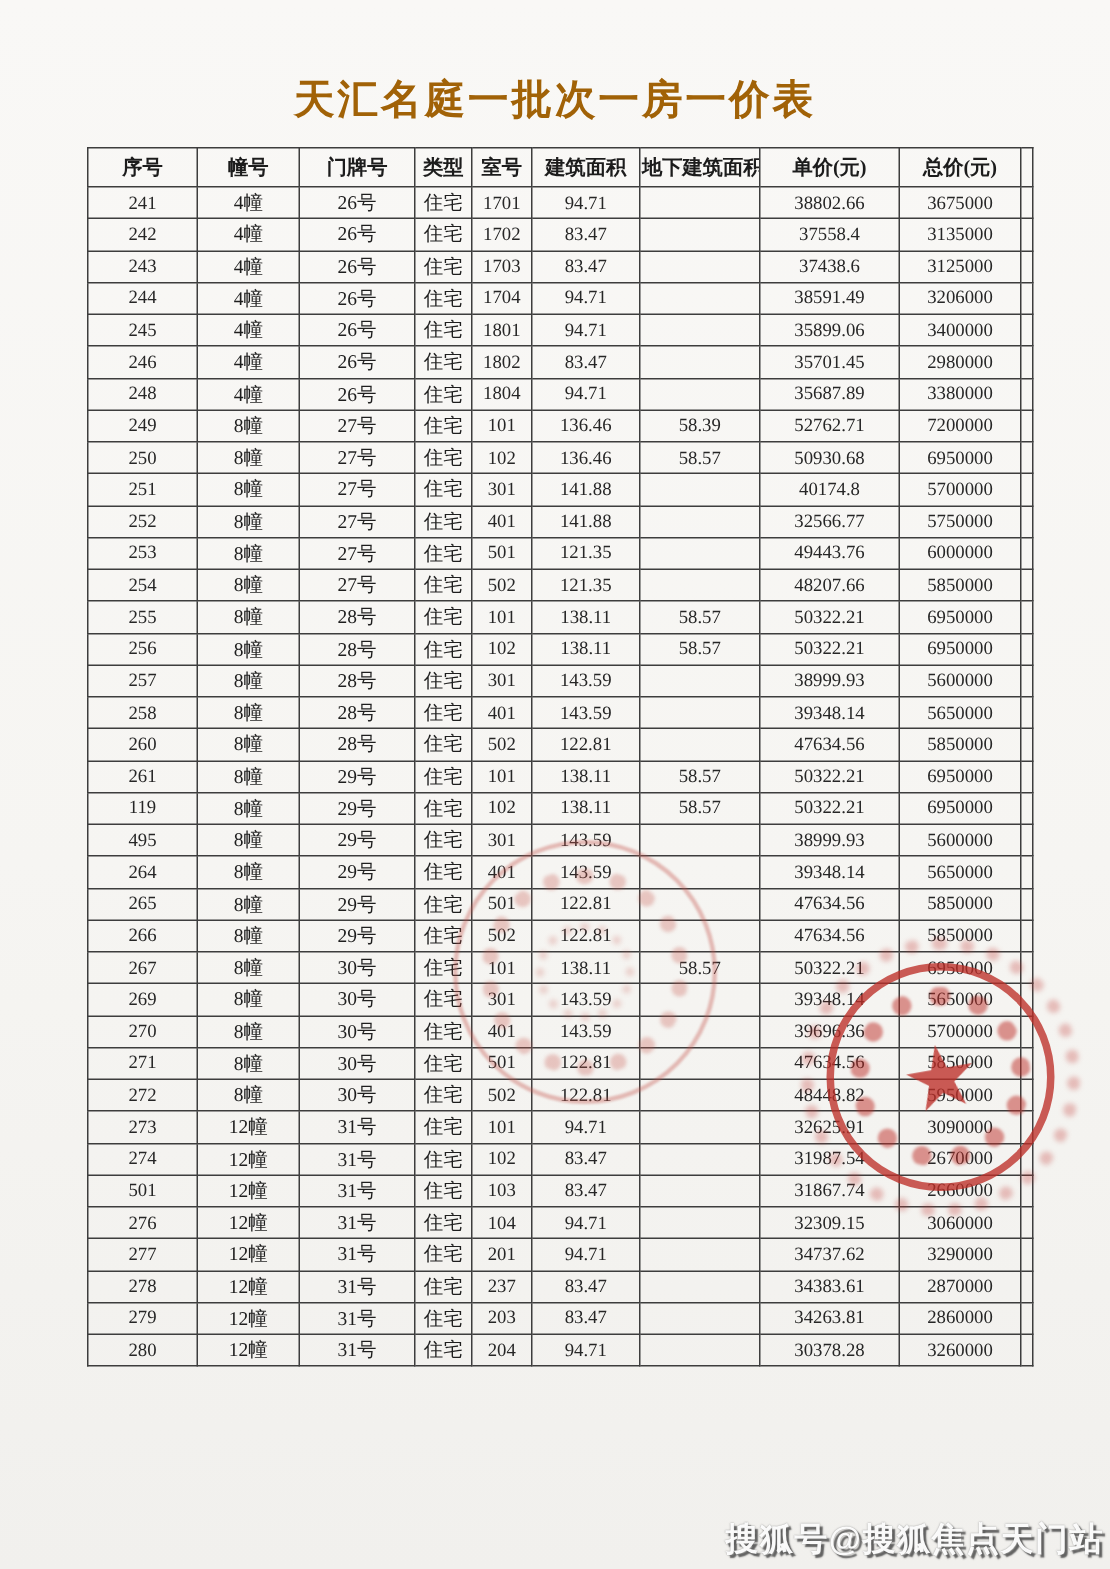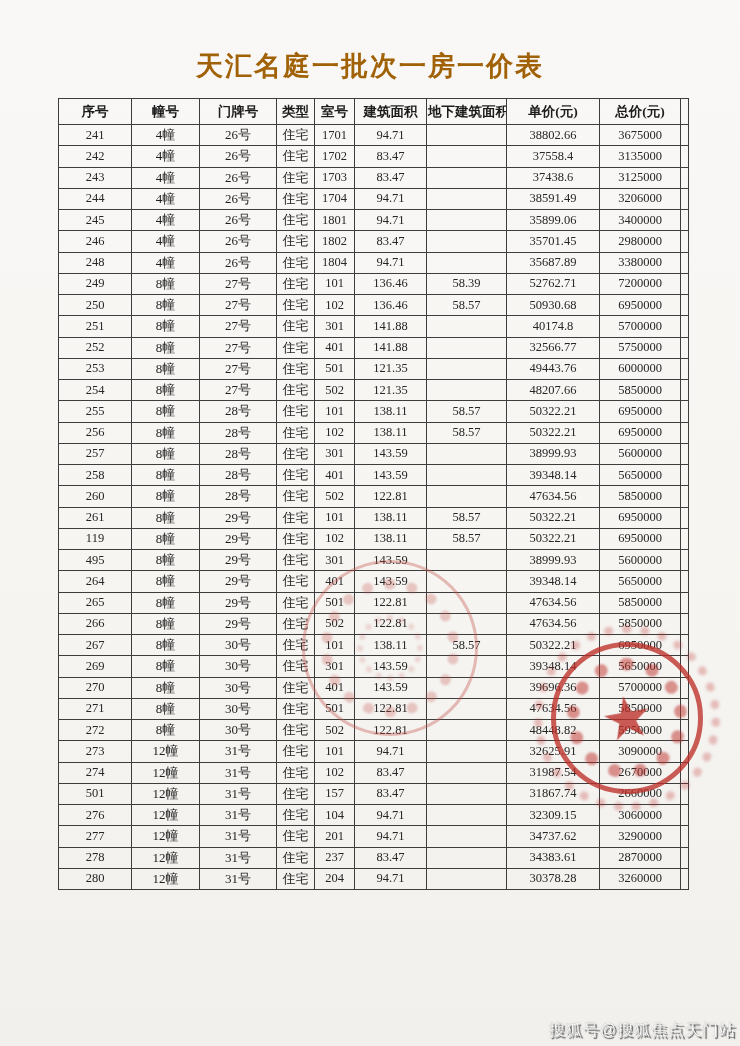--- a/index.html
+++ b/index.html
@@ -80,21 +80,21 @@
   .stamp-star .star {
     font-family:"DejaVu Sans",sans-serif;
     font-size:58px; line-height:1;
     color:rgba(189,46,40,.78);
     transform:rotate(-10deg);
     filter:blur(.4px);
   }
   .watermark {
     position:absolute; right:4px; bottom:5px;
     font-family:"Liberation Sans","DejaVu Sans",sans-serif;
-    font-size:16px; font-weight:normal; letter-spacing:1px;
+    font-size:22px; font-weight:bold; letter-spacing:1px;
     color:rgba(255,255,255,.96);
     text-shadow:2px 2px 1px rgba(70,70,70,.85), 0 0 1px rgba(90,90,90,.7);
     z-index:6;
   }
 </style>
 </head>
 <body>
 
 <h1 class="page-title">天汇名庭一批次一房一价表</h1>
 
@@ -496,21 +496,21 @@
         <td></td>
         <td>31987.54</td>
         <td>2670000</td>
         <td class="sliver"></td>
       </tr>
       <tr>
         <td>501</td>
         <td class="cjk">12幢</td>
         <td class="cjk">31号</td>
         <td class="cjk">住宅</td>
-        <td>157</td>
+        <td>103</td>
         <td>83.47</td>
         <td></td>
         <td>31867.74</td>
         <td>2660000</td>
         <td class="sliver"></td>
       </tr>
       <tr>
         <td>276</td>
         <td class="cjk">12幢</td>
         <td class="cjk">31号</td>
@@ -537,20 +537,32 @@
       <tr>
         <td>278</td>
         <td class="cjk">12幢</td>
         <td class="cjk">31号</td>
         <td class="cjk">住宅</td>
         <td>237</td>
         <td>83.47</td>
         <td></td>
         <td>34383.61</td>
         <td>2870000</td>
+        <td class="sliver"></td>
+      </tr>
+      <tr>
+        <td>279</td>
+        <td class="cjk">12幢</td>
+        <td class="cjk">31号</td>
+        <td class="cjk">住宅</td>
+        <td>203</td>
+        <td>83.47</td>
+        <td></td>
+        <td>34263.81</td>
+        <td>2860000</td>
         <td class="sliver"></td>
       </tr>
       <tr>
         <td>280</td>
         <td class="cjk">12幢</td>
         <td class="cjk">31号</td>
         <td class="cjk">住宅</td>
         <td>204</td>
         <td>94.71</td>
         <td></td>

